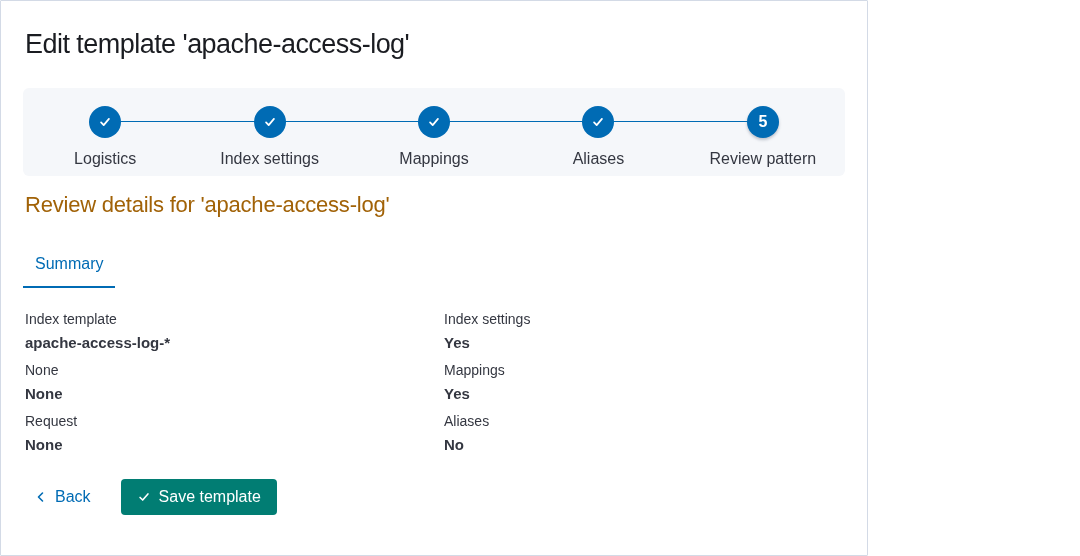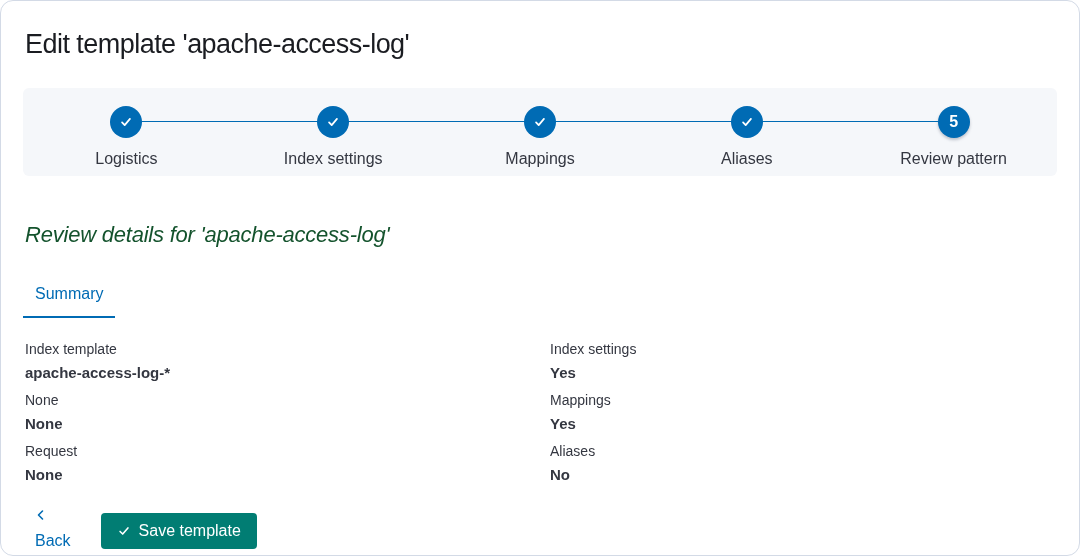--- a/index.html
+++ b/index.html
@@ -4,25 +4,25 @@
 <style>
   * { box-sizing: border-box; margin: 0; padding: 0; }
   html, body { background: #fff; }
   body {
     font-family: "Liberation Sans", "DejaVu Sans", sans-serif;
     color: #343741;
     width: 1080px;
     height: 556px;
   }
   .panel {
-    width: 1080px;
+    width: 868px;
     height: 556px;
     background: #ffffff;
     border: 1px solid #d3dae6;
-    border-radius: 13px;
+    border-radius: 1px;
     overflow: hidden;
   }
   
   h1.page-title {
     margin: 25px 24px 0;
     font-size: 27px;
     line-height: 36px;
     font-weight: 400;
     color: #1a1c21;
     letter-spacing: -0.02em;
@@ -71,27 +71,26 @@
     box-shadow: 0 2px 3px rgba(105,115,134,0.4);
   }
   .step-label {
     margin-top: 9px;
     font-size: 16px;
     line-height: 24px;
     color: #343741;
   }
   
   h2.review-heading {
-    margin: 44px 24px 0;
+    margin: 14px 24px 0;
     font-size: 22px;
     line-height: 30px;
     font-weight: 400;
-    color: #14532d;
+    color: #a16207;
     letter-spacing: -0.01em;
-    font-style: italic;
   }
   
   .tabs {
     display: flex;
     margin: 26px 22px 0;
     align-items: flex-end;
   }
   .tab {
     padding: 6px 12px 10px;
     font-size: 16px;
@@ -126,27 +125,27 @@
   }
   
   .footer {
     display: flex;
     align-items: center;
     margin: 17px 24px 0 34px;
     gap: 30px;
   }
   .back-link {
     display: flex;
+    align-items: center;
     gap: 8px;
     color: #006BB4;
     font-size: 16px;
     line-height: 24px;
     cursor: pointer;
     text-decoration: none;
-    flex-direction: column;
   }
   .save-button {
     display: flex;
     align-items: center;
     gap: 8px;
     background: #017D73;
     color: #ffffff;
     border: none;
     border-radius: 4px;
     height: 36px;

